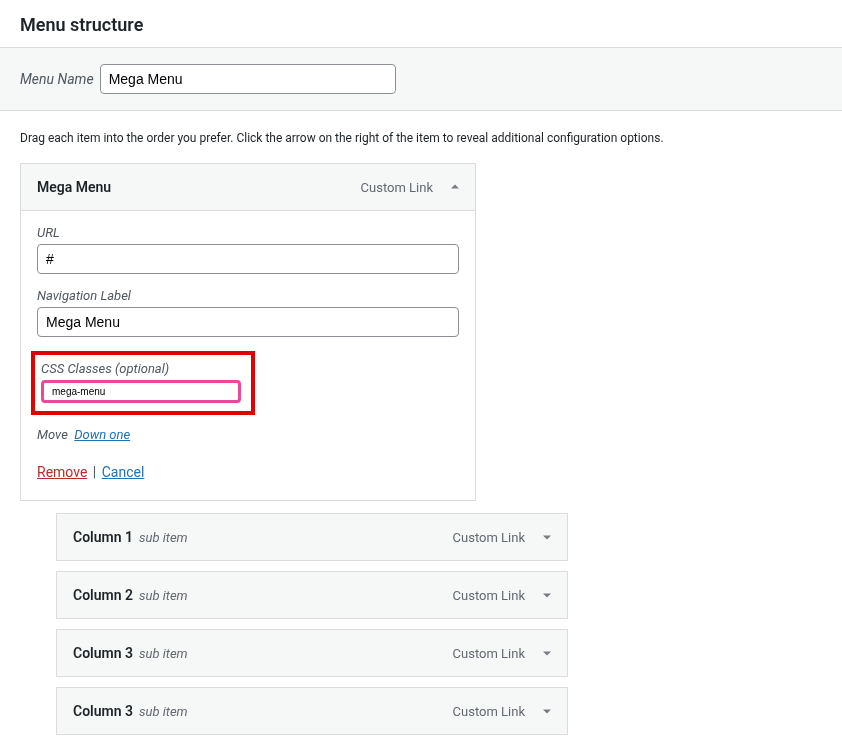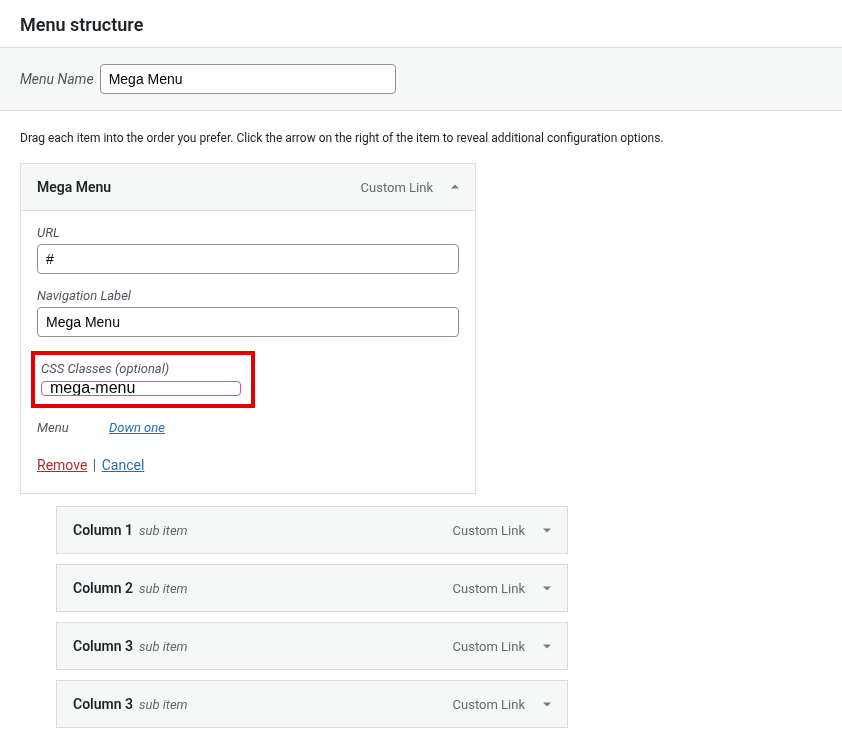--- a/index.html
+++ b/index.html
@@ -120,37 +120,36 @@
   }
   .highlight-box label {
     display: block;
     font-style: italic;
     color: #50575e;
     font-size: 13px;
     margin-bottom: 4px;
   }
   .highlight-box input[type="text"] {
     width: 200px;
-    height: 15px;
+    height: 23px;
     padding: 0 8px;
-    border: 1px solid #ec4899;
+    border: 3px solid #ec4899;
     border-radius: 4px;
-    font-size: 16px;
+    font-size: 10px;
     background: #fff;
   }
   .move-row {
     font-size: 13px;
     color: #50575e;
     margin-bottom: 22px;
     font-style: italic;
   }
   .move-row a {
     color: #2271b1;
     text-decoration: underline;
-    margin-left: 34px;
   }
   .action-row {
     font-size: 14px;
   }
   .link-remove {
     color: #b32d2e;
   }
   .link-cancel {
     color: #2271b1;
     text-decoration: underline;
@@ -194,21 +193,21 @@
       </div>
       <div class="field">
         <label>Navigation Label</label>
         <input type="text" value="Mega Menu" style="">
       </div>
       <div class="highlight-box">
         <label>CSS Classes (optional)</label>
         <input type="text" value="mega-menu" style="">
       </div>
       <div class="move-row">
-        <span>Menu</span>
+        <span>Move</span>
         &nbsp;<a href="#">Down one</a>
       </div>
       <div class="action-row">
         <a href="#" class="link-remove">Remove</a>
         <span class="sep">|</span>
         <a href="#" class="link-cancel">Cancel</a>
       </div>
     </div>
   </div>
 

